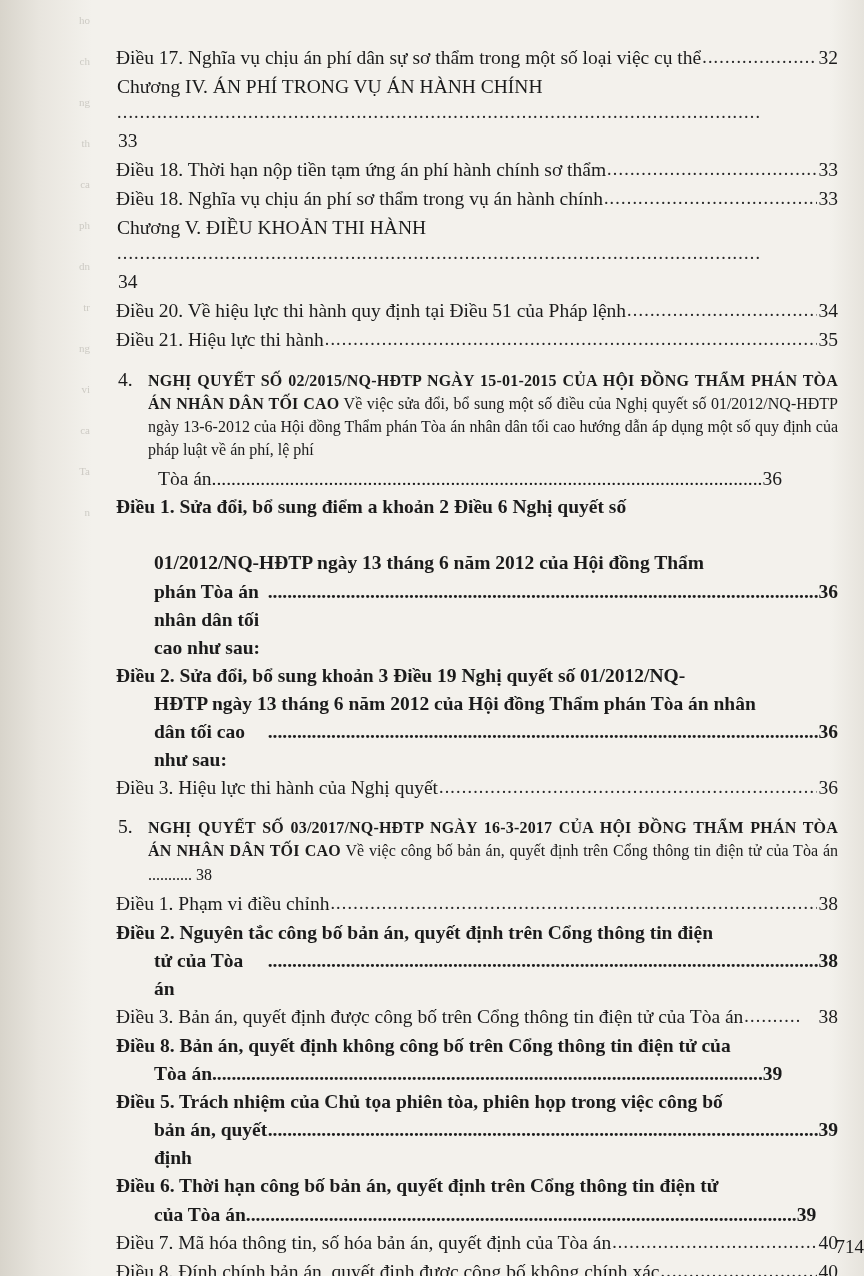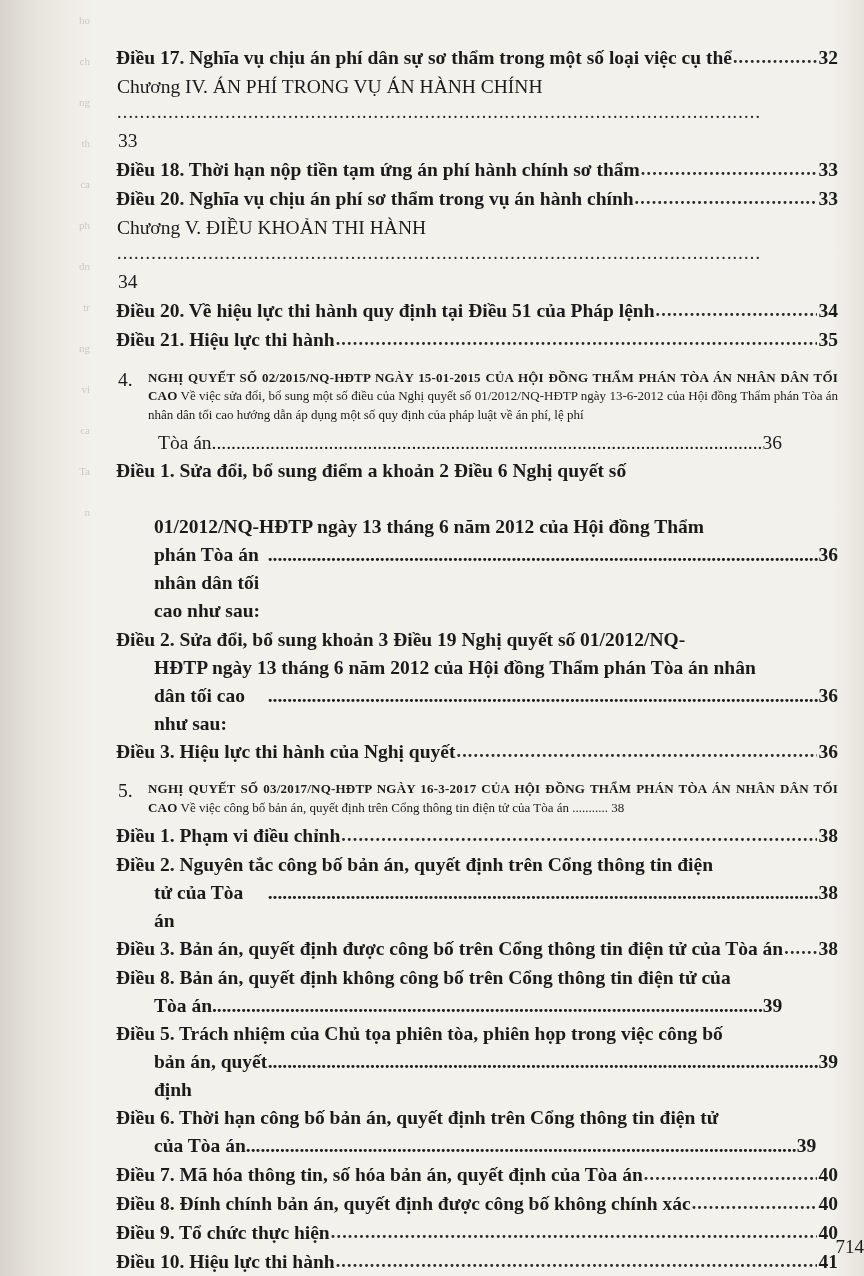--- a/index.html
+++ b/index.html
@@ -69,40 +69,40 @@
     margin: 0 1px;
     font-size: 18px;
     position: relative;
     top: -1px;
   }
   .toc-line .pg {
     white-space: nowrap;
     padding-left: 1px;
   }
   
-  .lvl-dieu { padding-left: 8px; font-weight: bold; }
+  .lvl-dieu { padding-left: 8px; }
   .lvl-chuong { padding-left: 8px; flex-direction: column; }
 
   
   .major {
     display: flex;
     margin-top: 14px;
     margin-bottom: 4px;
   }
   .major .num {
     width: 40px;
     flex: 0 0 40px;
     font-size: 19.5px;
     text-align: left;
     padding-left: 10px;
     box-sizing: border-box;
   }
   .major .body {
     flex: 1 1 auto;
-    font-size: 13px;
+    font-size: 16px;
     line-height: 1.45;
     text-align: justify;
   }
   .major .body .caps {
     font-weight: bold;
     letter-spacing: 0.2px;
   }
   .major-tail {
     display: flex;
     align-items: baseline;
@@ -158,21 +158,21 @@
     <span class="pg">33</span>
   </div>
 
   <div class="toc-line lvl-dieu">
     <span class="txt">Điều 18. Thời hạn nộp tiền tạm ứng án phí hành chính sơ thẩm</span>
     <span class="dots">.................................................................................................................</span>
     <span class="pg">33</span>
   </div>
 
   <div class="toc-line lvl-dieu">
-    <span class="txt">Điều 20. Nghĩa vụ chịu án phí sơ thẩm trong vụ án hành chính</span>
+    <span class="txt">Điều 18. Nghĩa vụ chịu án phí sơ thẩm trong vụ án hành chính</span>
     <span class="dots">.................................................................................................................</span>
     <span class="pg">33</span>
   </div>
 
   <div class="toc-line lvl-chuong">
     <span class="txt">Chương V. ĐIỀU KHOẢN THI HÀNH</span>
     <span class="dots">.................................................................................................................</span>
     <span class="pg">34</span>
   </div>
 

